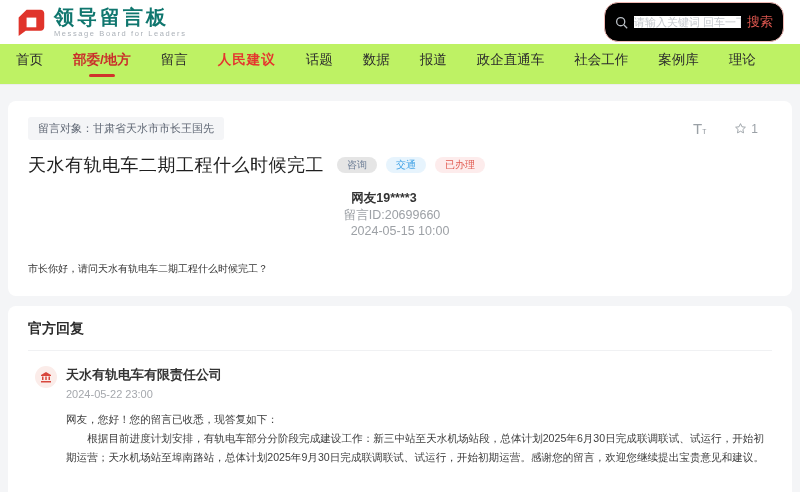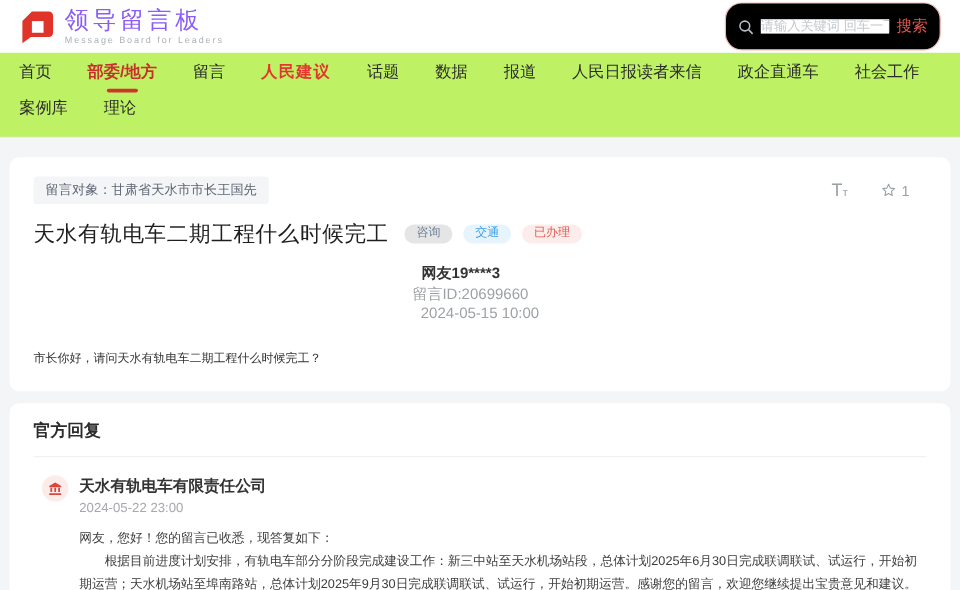--- a/index.html
+++ b/index.html
@@ -7,21 +7,21 @@
   body {
     font-family:"Liberation Sans","DejaVu Sans",sans-serif;
     background:#f4f5f7; color:#333;
   }
   
   header {
     background:#fff; height:44px; padding:0 16px;
     display:flex; align-items:center; justify-content:space-between;
   }
   .logo { display:flex; align-items:center; gap:8px; cursor:pointer; }
-  .logo-title { font-size:20px; font-weight:400; color:#8b5cf6; letter-spacing:3px; line-height:1.1; }
+  .logo-title { font-size:20px; font-weight:700; color:#0f766e; letter-spacing:3px; line-height:1.1; }
   .logo-sub { font-size:7.5px; color:#abb1b8; letter-spacing:1.6px; margin-top:1px; }
   .search {
     width:180px; height:40px; border:1px solid #f0b9b4; border-radius:14px;
     display:flex; align-items:center; padding:0 10px; gap:6px; background:#000000;
   }
   .search input {
     flex:1; border:none; outline:none; font-size:11px; color:#333; min-width:0;
     font-family:"Liberation Sans","DejaVu Sans",sans-serif;
   }
   .search input::placeholder { color:#c3c7cc; }
@@ -115,21 +115,20 @@
 </header>
 
 <nav>
   <a class="nav-item">首页</a>
   <a class="nav-item active">部委/地方</a>
   <a class="nav-item">留言</a>
   <a class="nav-item special">人民建议</a>
   <a class="nav-item">话题</a>
   <a class="nav-item">数据</a>
   <a class="nav-item">报道</a>
-  <a class="nav-item">人民日报读者来信</a>
   <a class="nav-item">政企直通车</a>
   <a class="nav-item">社会工作</a>
   <a class="nav-item">案例库</a>
   <a class="nav-item">理论</a>
 </nav>
 
 <main>
 
   <section class="card card-message">
     <div class="row-top">

